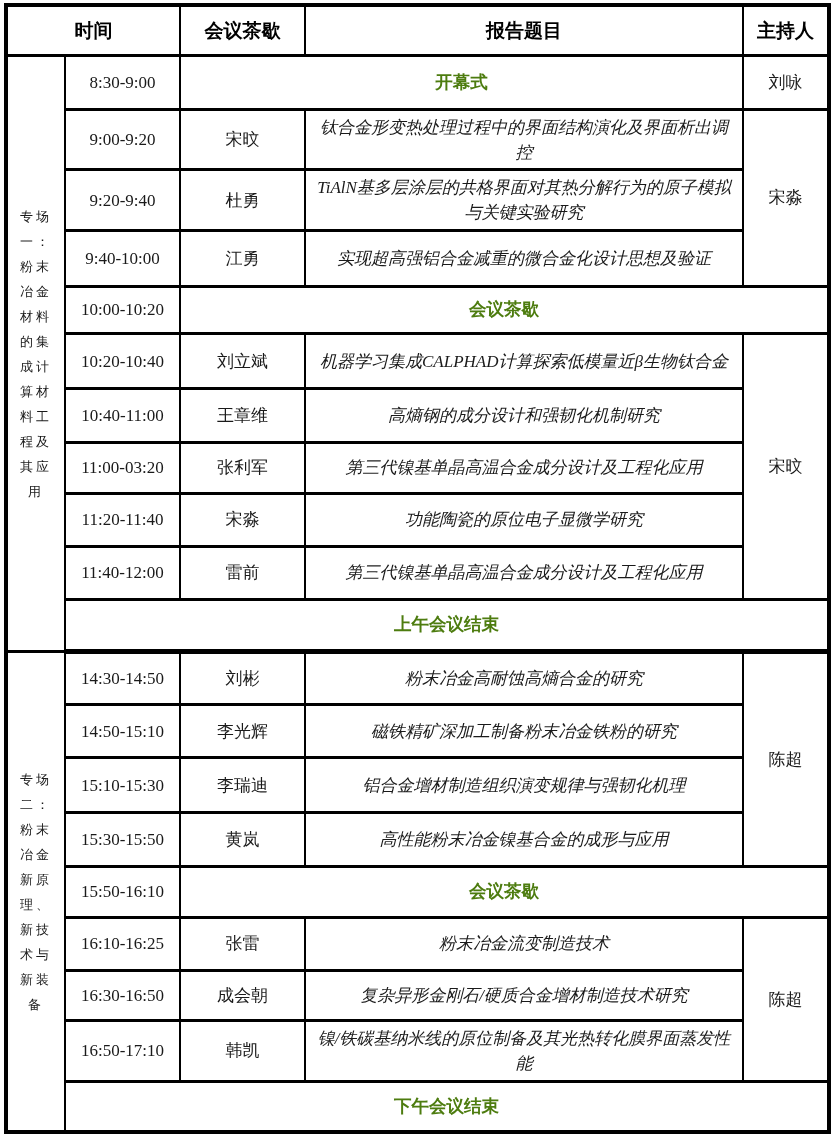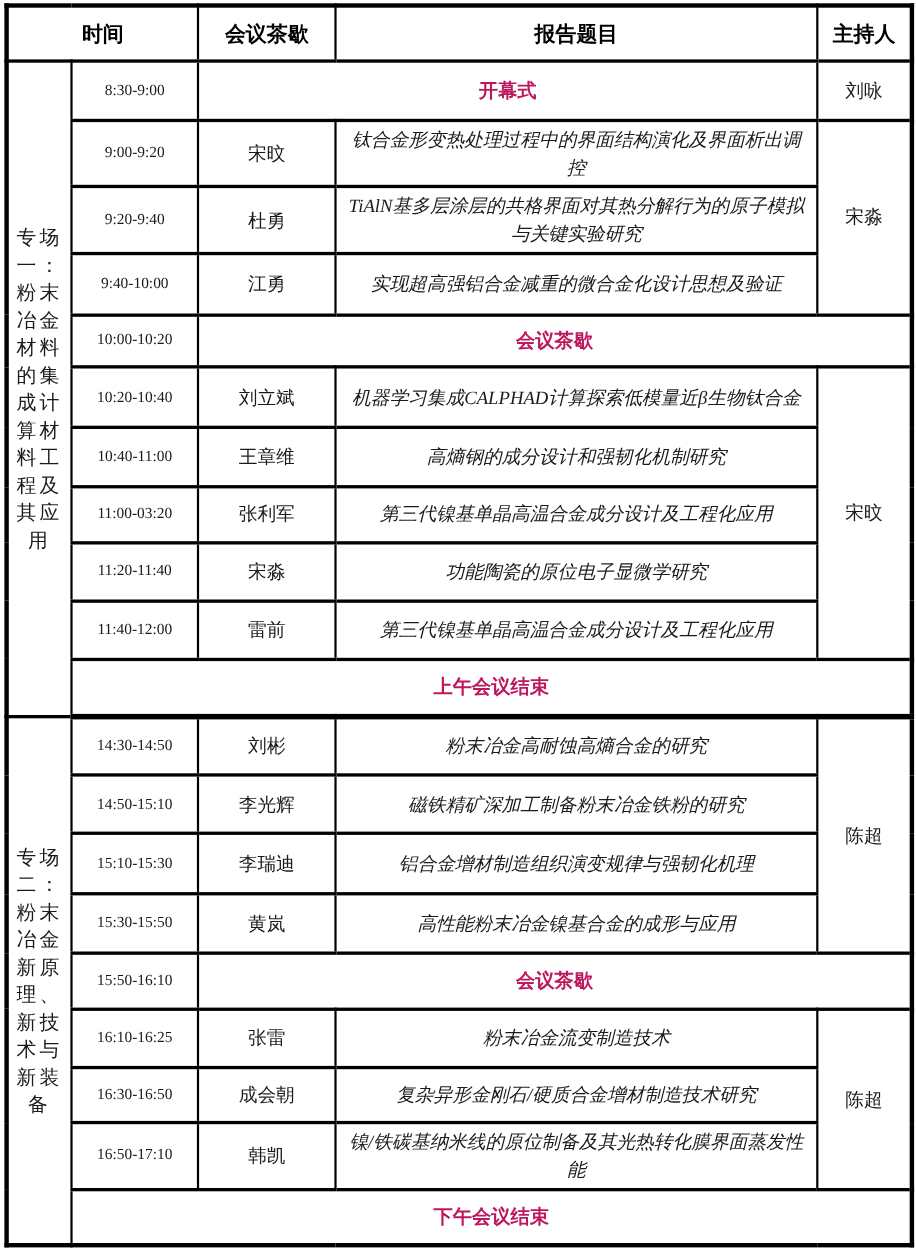--- a/index.html
+++ b/index.html
@@ -48,38 +48,38 @@
     font-weight: bold;
     font-size: 19px;
     color: #000;
     height: 48px;
   }
   td {
     font-size: 17px;
     line-height: 25px;
   }
   td.time {
-    font-size: 14px;
+    font-size: 17px;
     letter-spacing: 0px;
     white-space: nowrap;
     font-family: Liberation Serif, serif;
   }
   td.event {
     font-weight: bold;
     font-size: 17.5px;
-    color: #be185d;
+    color: #4d7c0f;
   }
   td.session-cell {
     padding: 0;
     vertical-align: middle;
   }
   .session-text {
     width: 46px;
     margin: 0 auto;
-    font-size: 18px;
+    font-size: 13px;
     line-height: 25px;
     letter-spacing: 3px;
     word-break: break-all;
     line-break: anywhere;
     text-align: center;
   }
   tr.session-divider td {
     border-bottom-width: 5px;
   }
   td.title-cell { padding: 2px 8px; font-style: italic; }

